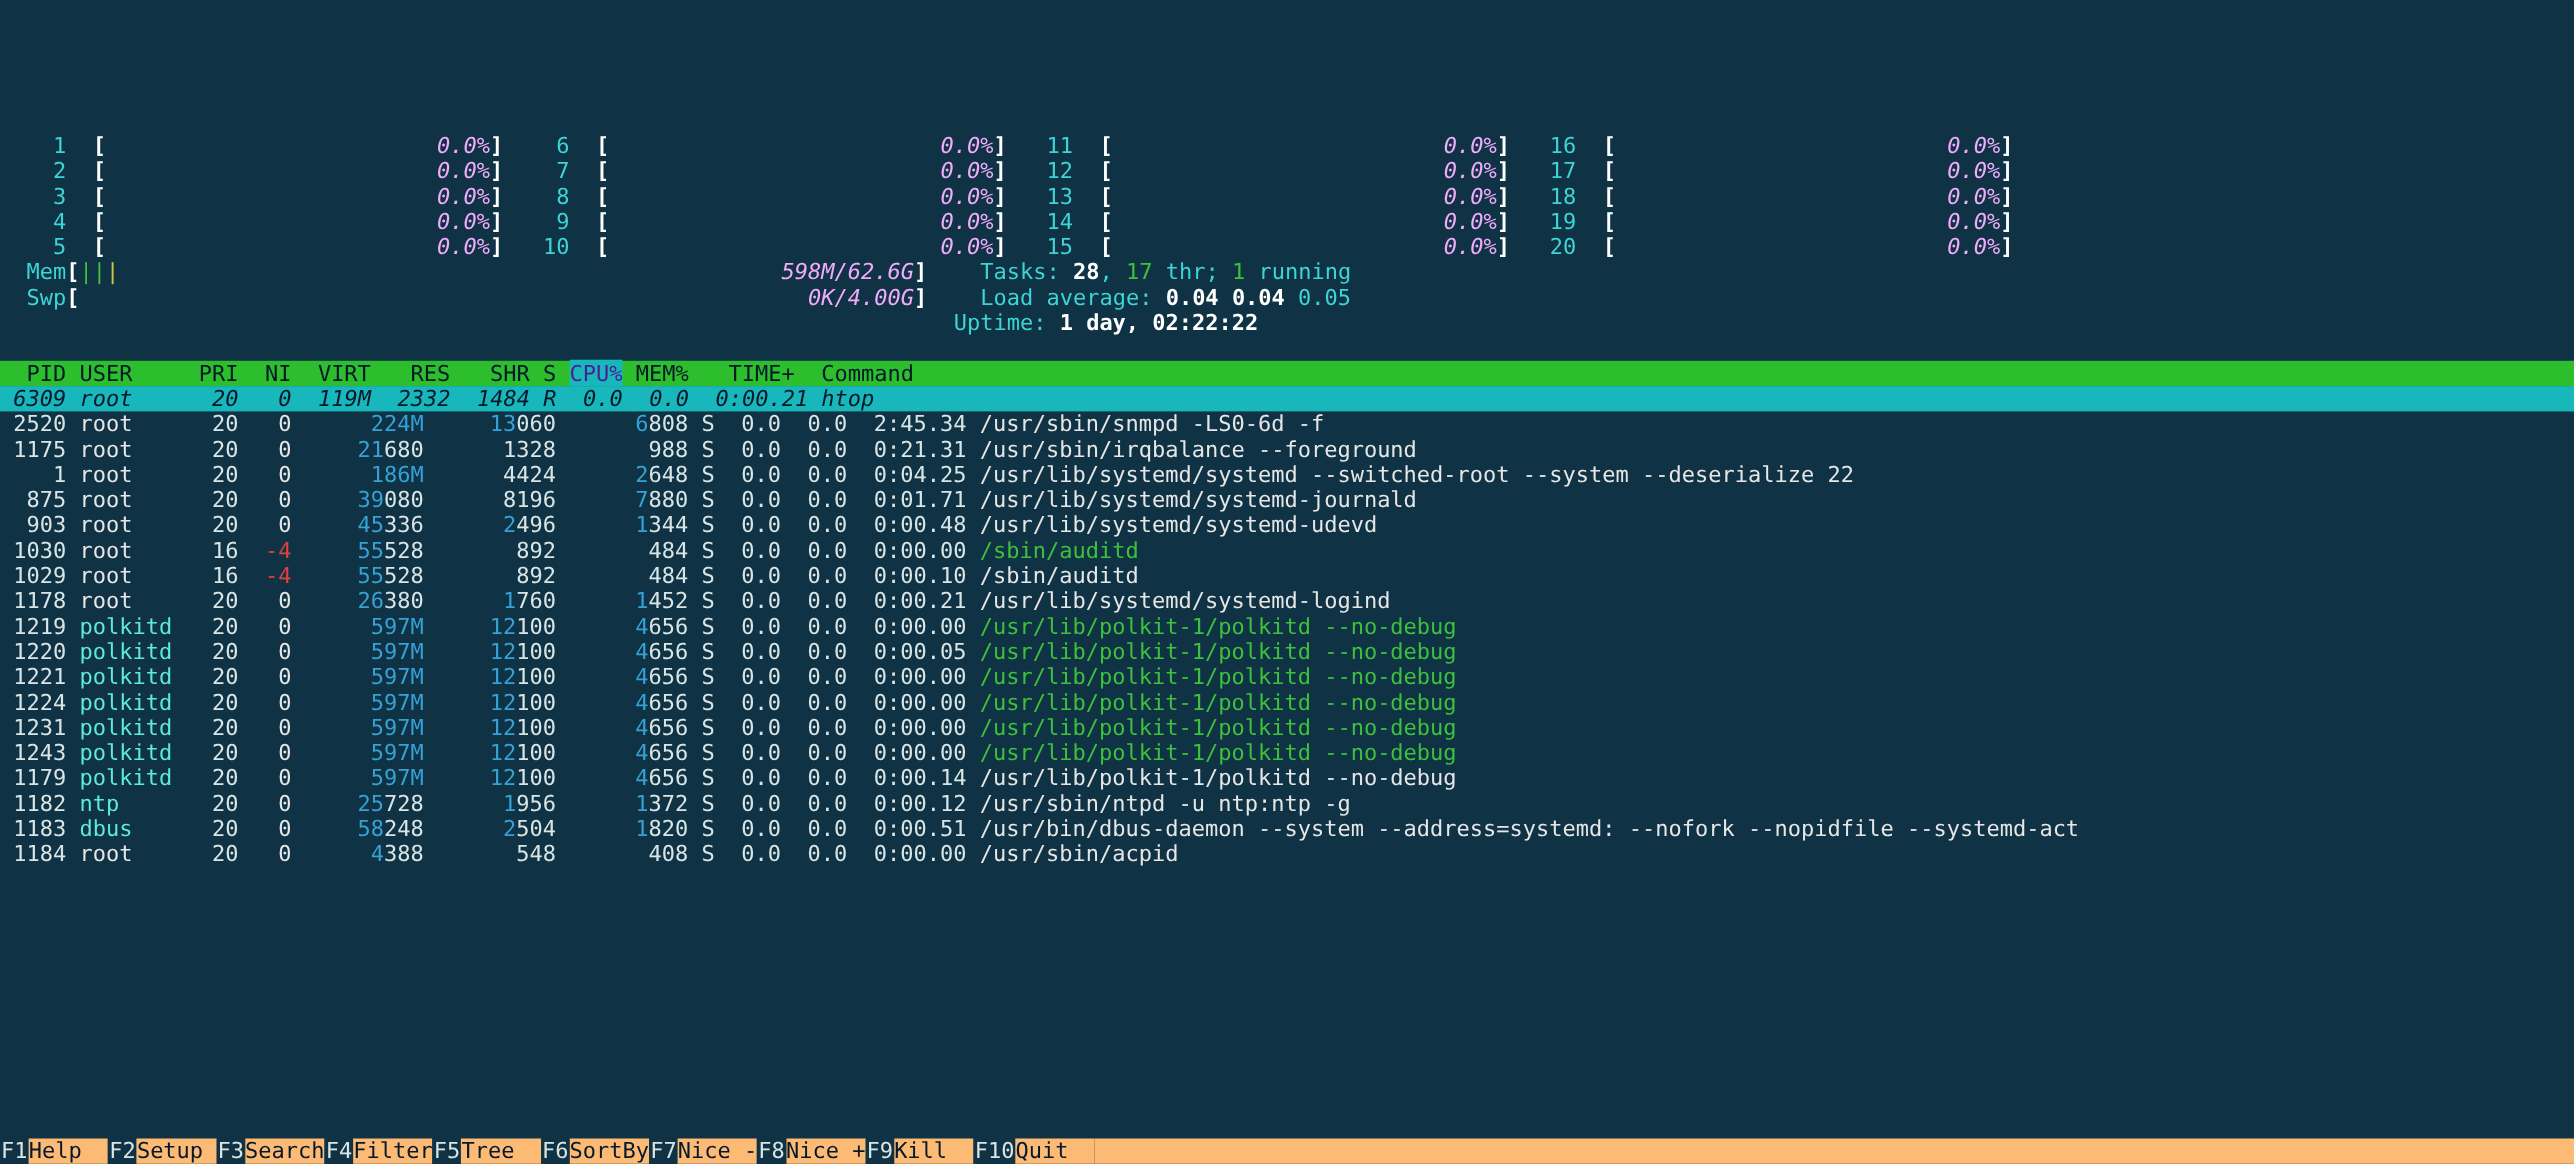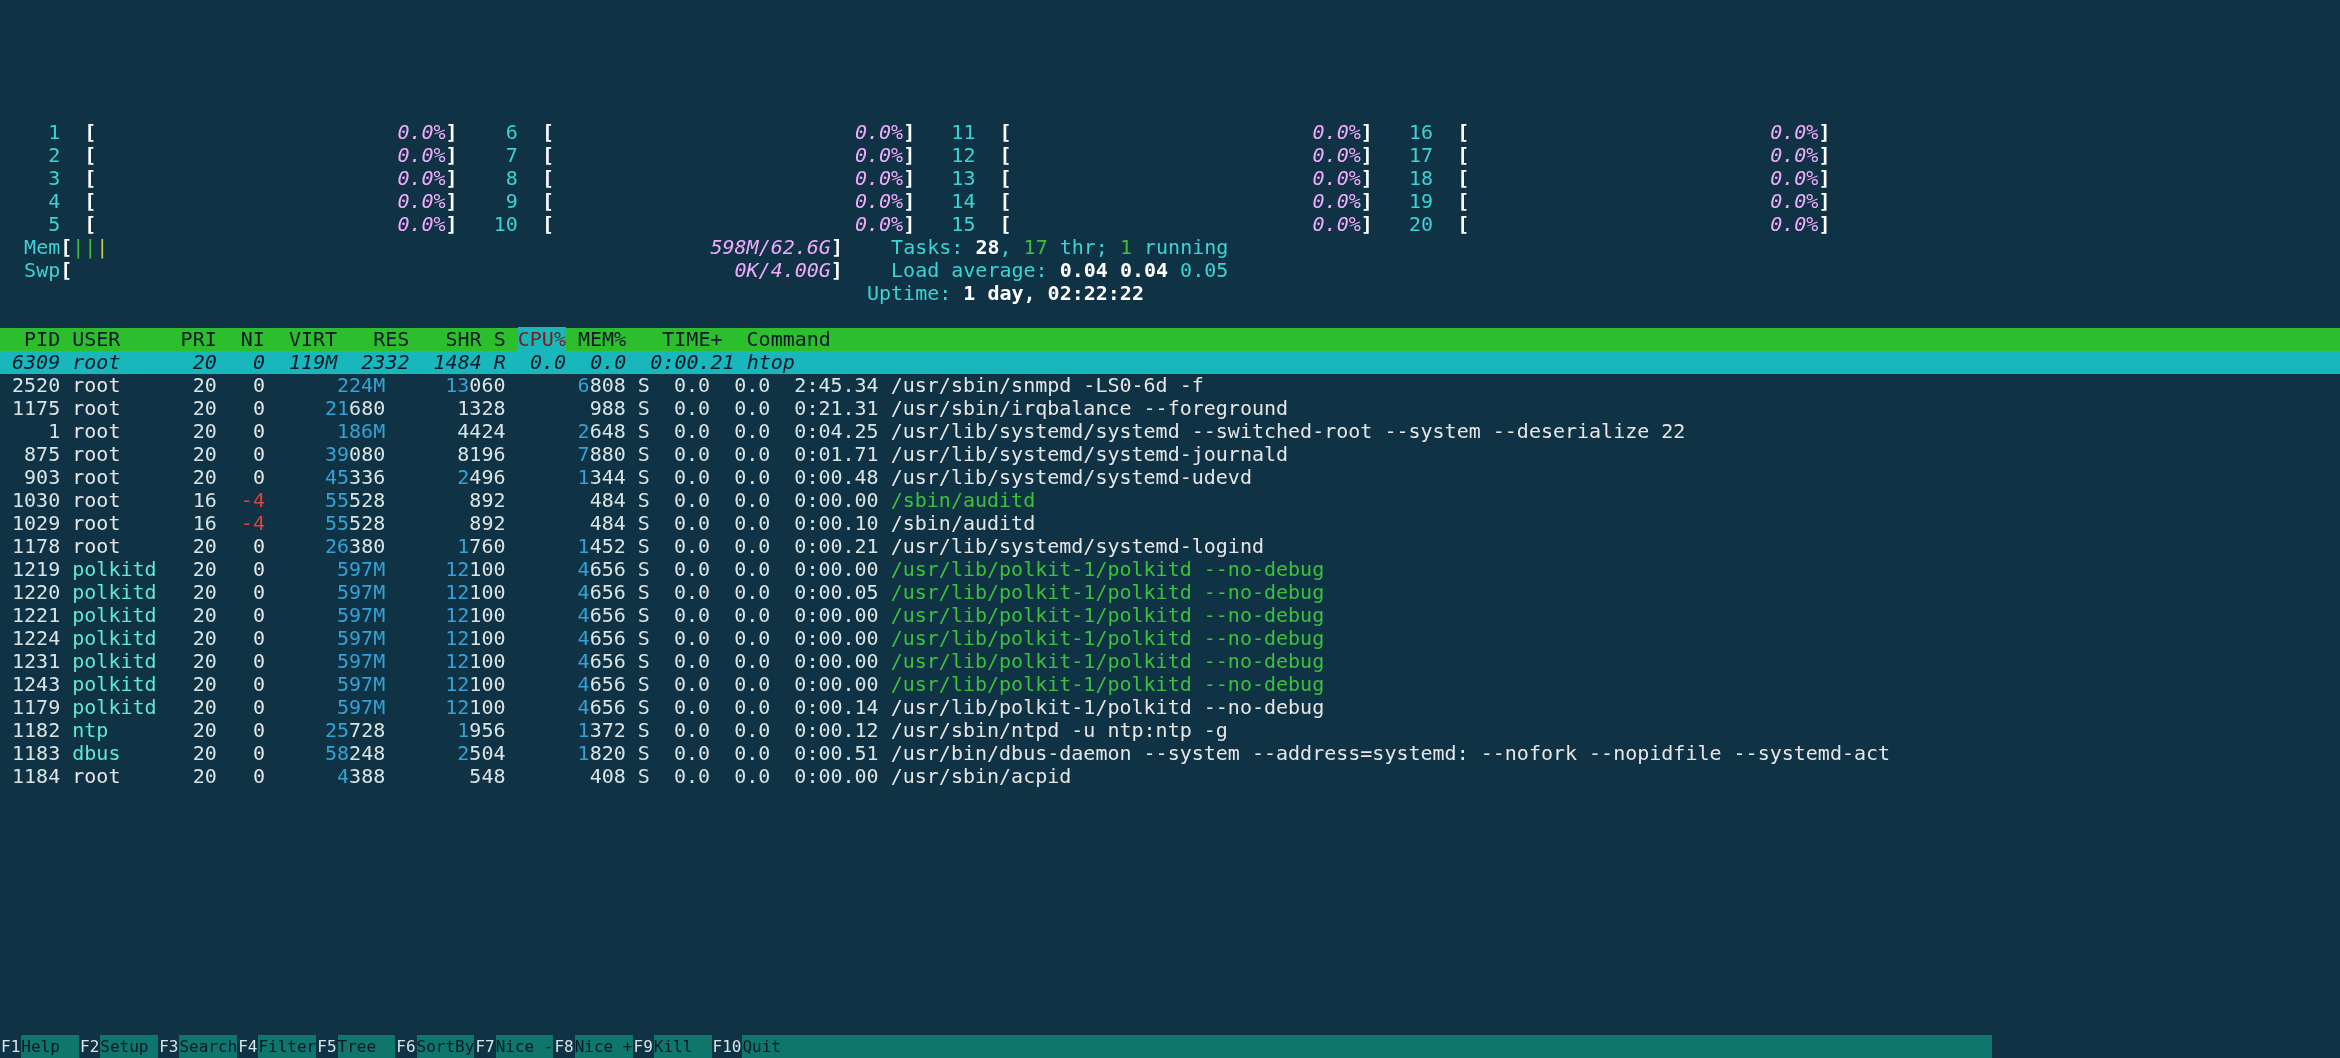--- a/index.html
+++ b/index.html
@@ -33,39 +33,39 @@
     background: #2dbe2d;
     color: #06192a;
   }
   .cursor-row {
     background: #18b7bb;
     color: #06192a;
     font-style: italic;
   }
   .hdr-sort {
     background: #18b7bb;
-    color: #7f1d1d;
+    color: #4c1d95;
   }
 
   .footer {
     position: absolute;
     left: 0;
     bottom: 0;
-    width: 1992px;
+    width: 2340px;
     display: flex;
-    font-size: 16px;
+    font-size: 20px;
     line-height: 23px;
   }
   .fkey {
     background: #0f3244;
     color: #d9e5e5;
     padding: 0 1px;
   }
   .flabel {
-    background: #0f766e;
+    background: #fdba74;
     color: #06192a;
   }
 </style>
 </head>
 <body>
 
 
 
 <div class="screen" id="screen"><div>  <span class="cyan">  1  </span><span class="bold">[</span><span>                        </span><span class="dim"> 0.0%</span><span class="bold">]</span>  <span class="cyan">  6  </span><span class="bold">[</span><span>                        </span><span class="dim"> 0.0%</span><span class="bold">]</span>  <span class="cyan"> 11  </span><span class="bold">[</span><span>                        </span><span class="dim"> 0.0%</span><span class="bold">]</span>  <span class="cyan"> 16  </span><span class="bold">[</span><span>                        </span><span class="dim"> 0.0%</span><span class="bold">]</span></div><div>  <span class="cyan">  2  </span><span class="bold">[</span><span>                        </span><span class="dim"> 0.0%</span><span class="bold">]</span>  <span class="cyan">  7  </span><span class="bold">[</span><span>                        </span><span class="dim"> 0.0%</span><span class="bold">]</span>  <span class="cyan"> 12  </span><span class="bold">[</span><span>                        </span><span class="dim"> 0.0%</span><span class="bold">]</span>  <span class="cyan"> 17  </span><span class="bold">[</span><span>                        </span><span class="dim"> 0.0%</span><span class="bold">]</span></div><div>  <span class="cyan">  3  </span><span class="bold">[</span><span>                        </span><span class="dim"> 0.0%</span><span class="bold">]</span>  <span class="cyan">  8  </span><span class="bold">[</span><span>                        </span><span class="dim"> 0.0%</span><span class="bold">]</span>  <span class="cyan"> 13  </span><span class="bold">[</span><span>                        </span><span class="dim"> 0.0%</span><span class="bold">]</span>  <span class="cyan"> 18  </span><span class="bold">[</span><span>                        </span><span class="dim"> 0.0%</span><span class="bold">]</span></div><div>  <span class="cyan">  4  </span><span class="bold">[</span><span>                        </span><span class="dim"> 0.0%</span><span class="bold">]</span>  <span class="cyan">  9  </span><span class="bold">[</span><span>                        </span><span class="dim"> 0.0%</span><span class="bold">]</span>  <span class="cyan"> 14  </span><span class="bold">[</span><span>                        </span><span class="dim"> 0.0%</span><span class="bold">]</span>  <span class="cyan"> 19  </span><span class="bold">[</span><span>                        </span><span class="dim"> 0.0%</span><span class="bold">]</span></div><div>  <span class="cyan">  5  </span><span class="bold">[</span><span>                        </span><span class="dim"> 0.0%</span><span class="bold">]</span>  <span class="cyan"> 10  </span><span class="bold">[</span><span>                        </span><span class="dim"> 0.0%</span><span class="bold">]</span>  <span class="cyan"> 15  </span><span class="bold">[</span><span>                        </span><span class="dim"> 0.0%</span><span class="bold">]</span>  <span class="cyan"> 20  </span><span class="bold">[</span><span>                        </span><span class="dim"> 0.0%</span><span class="bold">]</span></div><div>  <span class="cyan">Mem</span><span class="bold">[</span><span class="green">|</span><span class="green">|</span><span class="yellow">|</span><span>                                                  </span><span class="dim">598M/62.6G</span><span class="bold">]</span>    <span class="cyan">Tasks:</span> <span class="bold">28</span><span class="cyan">, </span><span class="green">17</span><span class="cyan"> thr; </span><span class="green">1</span><span class="cyan"> running</span></div><div>  <span class="cyan">Swp</span><span class="bold">[</span><span>                                                      </span><span class="dim"> 0K/4.00G</span><span class="bold">]</span>    <span class="cyan">Load average:</span> <span class="bold">0.04</span> <span class="bold">0.04</span> <span class="cyan">0.05</span></div><div>  <span>                                                                      </span><span class="cyan">Uptime:</span> <span class="bold">1 day, 02:22:22</span></div><div>&nbsp;</div><div class="hdr-row">  PID USER     PRI  NI  VIRT   RES   SHR S <span class="hdr-sort">CPU%</span> MEM%   TIME+  Command                                                                                                                                                                                                                                                            </div><div class="cursor-row"><span> 6309</span> <span>root    </span> <span> 20</span>  <span> 0</span> <span><span> </span><span>119M</span></span> <span><span> </span><span>2332</span></span> <span><span> </span><span>1484</span></span> <span>R</span> <span> 0.0</span> <span> 0.0</span> <span> 0:00.21</span> <span>htop</span>                                                                                                                                                                                                        </div><div><span> 2520</span> <span class="white">root    </span> <span> 20</span>  <span class="white"> 0</span> <span><span class="blue"> 224M</span></span> <span><span class="blue">13</span><span>060</span></span> <span><span class="blue"> 6</span><span>808</span></span> <span>S</span> <span> 0.0</span> <span> 0.0</span> <span> 2:45.34</span> <span class="white">/usr/sbin/snmpd -LS0-6d -f</span></div><div><span> 1175</span> <span class="white">root    </span> <span> 20</span>  <span class="white"> 0</span> <span><span class="blue">21</span><span>680</span></span> <span><span class="blue"> </span><span>1328</span></span> <span><span class="blue">  </span><span>988</span></span> <span>S</span> <span> 0.0</span> <span> 0.0</span> <span> 0:21.31</span> <span class="white">/usr/sbin/irqbalance --foreground</span></div><div><span>    1</span> <span class="white">root    </span> <span> 20</span>  <span class="white"> 0</span> <span><span class="blue"> 186M</span></span> <span><span class="blue"> </span><span>4424</span></span> <span><span class="blue"> 2</span><span>648</span></span> <span>S</span> <span> 0.0</span> <span> 0.0</span> <span> 0:04.25</span> <span class="white">/usr/lib/systemd/systemd --switched-root --system --deserialize 22</span></div><div><span>  875</span> <span class="white">root    </span> <span> 20</span>  <span class="white"> 0</span> <span><span class="blue">39</span><span>080</span></span> <span><span class="blue"> </span><span>8196</span></span> <span><span class="blue"> 7</span><span>880</span></span> <span>S</span> <span> 0.0</span> <span> 0.0</span> <span> 0:01.71</span> <span class="white">/usr/lib/systemd/systemd-journald</span></div><div><span>  903</span> <span class="white">root    </span> <span> 20</span>  <span class="white"> 0</span> <span><span class="blue">45</span><span>336</span></span> <span><span class="blue"> 2</span><span>496</span></span> <span><span class="blue"> 1</span><span>344</span></span> <span>S</span> <span> 0.0</span> <span> 0.0</span> <span> 0:00.48</span> <span class="white">/usr/lib/systemd/systemd-udevd</span></div><div><span> 1030</span> <span class="white">root    </span> <span> 16</span>  <span class="red">-4</span> <span><span class="blue">55</span><span>528</span></span> <span><span class="blue">  </span><span>892</span></span> <span><span class="blue">  </span><span>484</span></span> <span>S</span> <span> 0.0</span> <span> 0.0</span> <span> 0:00.00</span> <span class="green">/sbin/auditd</span></div><div><span> 1029</span> <span class="white">root    </span> <span> 16</span>  <span class="red">-4</span> <span><span class="blue">55</span><span>528</span></span> <span><span class="blue">  </span><span>892</span></span> <span><span class="blue">  </span><span>484</span></span> <span>S</span> <span> 0.0</span> <span> 0.0</span> <span> 0:00.10</span> <span class="white">/sbin/auditd</span></div><div><span> 1178</span> <span class="white">root    </span> <span> 20</span>  <span class="white"> 0</span> <span><span class="blue">26</span><span>380</span></span> <span><span class="blue"> 1</span><span>760</span></span> <span><span class="blue"> 1</span><span>452</span></span> <span>S</span> <span> 0.0</span> <span> 0.0</span> <span> 0:00.21</span> <span class="white">/usr/lib/systemd/systemd-logind</span></div><div><span> 1219</span> <span class="dimuser">polkitd </span> <span> 20</span>  <span class="white"> 0</span> <span><span class="blue"> 597M</span></span> <span><span class="blue">12</span><span>100</span></span> <span><span class="blue"> 4</span><span>656</span></span> <span>S</span> <span> 0.0</span> <span> 0.0</span> <span> 0:00.00</span> <span class="green">/usr/lib/polkit-1/polkitd --no-debug</span></div><div><span> 1220</span> <span class="dimuser">polkitd </span> <span> 20</span>  <span class="white"> 0</span> <span><span class="blue"> 597M</span></span> <span><span class="blue">12</span><span>100</span></span> <span><span class="blue"> 4</span><span>656</span></span> <span>S</span> <span> 0.0</span> <span> 0.0</span> <span> 0:00.05</span> <span class="green">/usr/lib/polkit-1/polkitd --no-debug</span></div><div><span> 1221</span> <span class="dimuser">polkitd </span> <span> 20</span>  <span class="white"> 0</span> <span><span class="blue"> 597M</span></span> <span><span class="blue">12</span><span>100</span></span> <span><span class="blue"> 4</span><span>656</span></span> <span>S</span> <span> 0.0</span> <span> 0.0</span> <span> 0:00.00</span> <span class="green">/usr/lib/polkit-1/polkitd --no-debug</span></div><div><span> 1224</span> <span class="dimuser">polkitd </span> <span> 20</span>  <span class="white"> 0</span> <span><span class="blue"> 597M</span></span> <span><span class="blue">12</span><span>100</span></span> <span><span class="blue"> 4</span><span>656</span></span> <span>S</span> <span> 0.0</span> <span> 0.0</span> <span> 0:00.00</span> <span class="green">/usr/lib/polkit-1/polkitd --no-debug</span></div><div><span> 1231</span> <span class="dimuser">polkitd </span> <span> 20</span>  <span class="white"> 0</span> <span><span class="blue"> 597M</span></span> <span><span class="blue">12</span><span>100</span></span> <span><span class="blue"> 4</span><span>656</span></span> <span>S</span> <span> 0.0</span> <span> 0.0</span> <span> 0:00.00</span> <span class="green">/usr/lib/polkit-1/polkitd --no-debug</span></div><div><span> 1243</span> <span class="dimuser">polkitd </span> <span> 20</span>  <span class="white"> 0</span> <span><span class="blue"> 597M</span></span> <span><span class="blue">12</span><span>100</span></span> <span><span class="blue"> 4</span><span>656</span></span> <span>S</span> <span> 0.0</span> <span> 0.0</span> <span> 0:00.00</span> <span class="green">/usr/lib/polkit-1/polkitd --no-debug</span></div><div><span> 1179</span> <span class="dimuser">polkitd </span> <span> 20</span>  <span class="white"> 0</span> <span><span class="blue"> 597M</span></span> <span><span class="blue">12</span><span>100</span></span> <span><span class="blue"> 4</span><span>656</span></span> <span>S</span> <span> 0.0</span> <span> 0.0</span> <span> 0:00.14</span> <span class="white">/usr/lib/polkit-1/polkitd --no-debug</span></div><div><span> 1182</span> <span class="dimuser">ntp     </span> <span> 20</span>  <span class="white"> 0</span> <span><span class="blue">25</span><span>728</span></span> <span><span class="blue"> 1</span><span>956</span></span> <span><span class="blue"> 1</span><span>372</span></span> <span>S</span> <span> 0.0</span> <span> 0.0</span> <span> 0:00.12</span> <span class="white">/usr/sbin/ntpd -u ntp:ntp -g</span></div><div><span> 1183</span> <span class="dimuser">dbus    </span> <span> 20</span>  <span class="white"> 0</span> <span><span class="blue">58</span><span>248</span></span> <span><span class="blue"> 2</span><span>504</span></span> <span><span class="blue"> 1</span><span>820</span></span> <span>S</span> <span> 0.0</span> <span> 0.0</span> <span> 0:00.51</span> <span class="white">/usr/bin/dbus-daemon --system --address=systemd: --nofork --nopidfile --systemd-act</span></div><div><span> 1184</span> <span class="white">root    </span> <span> 20</span>  <span class="white"> 0</span> <span><span class="blue"> 4</span><span>388</span></span> <span><span class="blue">  </span><span>548</span></span> <span><span class="blue">  </span><span>408</span></span> <span>S</span> <span> 0.0</span> <span> 0.0</span> <span> 0:00.00</span> <span class="white">/usr/sbin/acpid</span></div></div>
 

